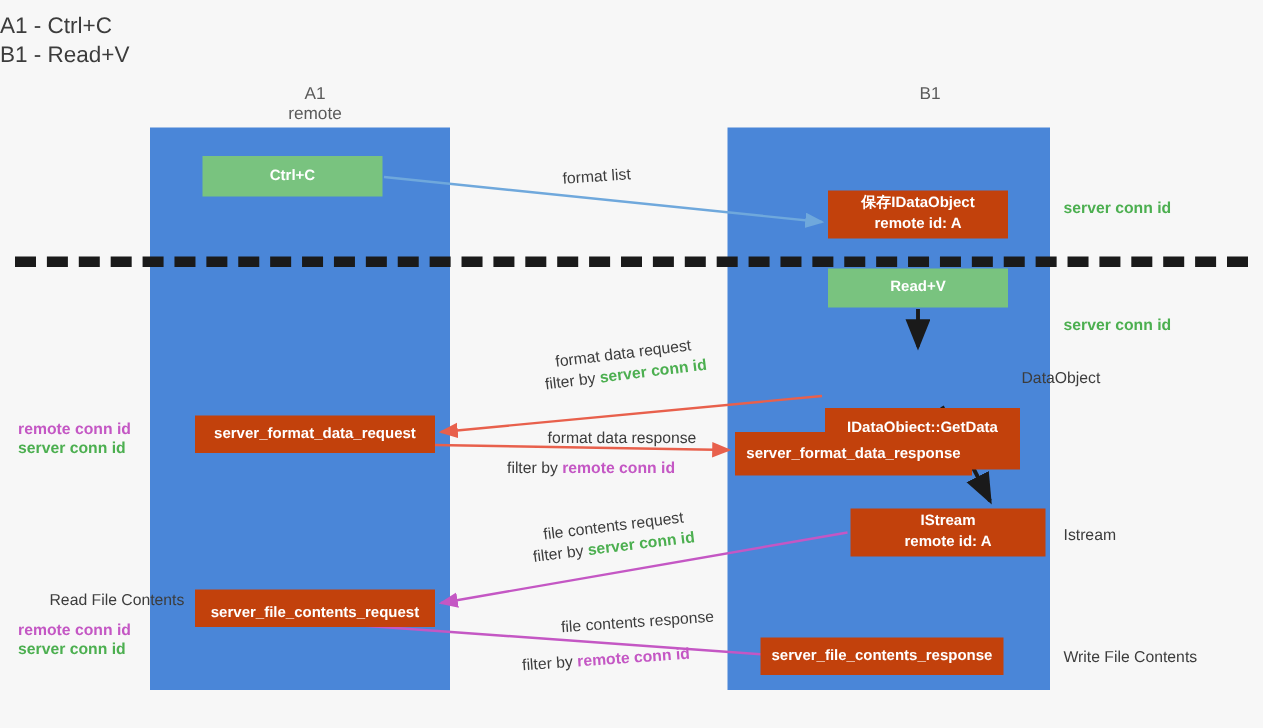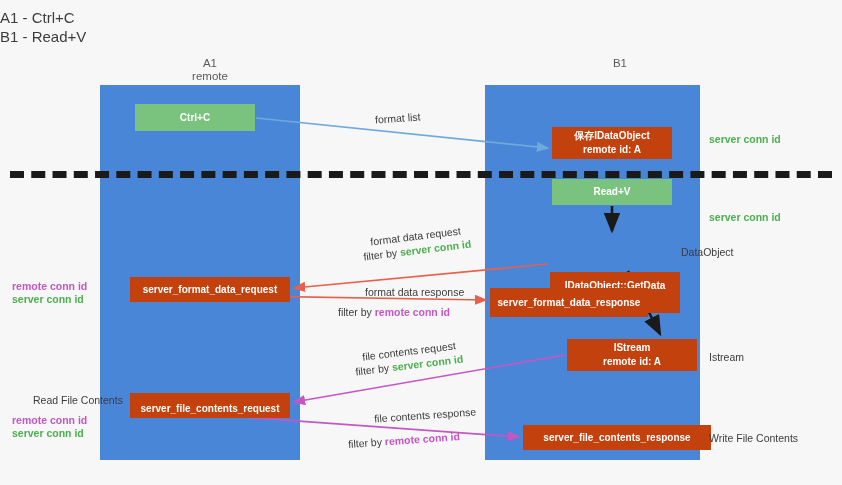--- a/index.html
+++ b/index.html
@@ -50,21 +50,21 @@
   .node.orange{background:#c2410c;}
 
   #n-ctrlc{left:135px;top:104px;width:120px;height:27px;}
   #n-save{left:552px;top:127px;width:120px;height:32px;}
   #n-ctrlv{left:552px;top:179px;width:120px;height:26px;}
   #n-getdata{left:550px;top:248px;width:130px;height:41px;margin-top:24px;}
   #n-fmtreq{left:130px;top:277px;width:160px;height:25px;}
   #n-fmtresp{left:490px;top:288px;width:158px;height:29px;}
   #n-istream{left:567px;top:339px;width:130px;height:32px;}
   #n-filereq{left:130px;top:393px;width:160px;height:25px;justify-content:flex-end;}
-  #n-fileresp{left:523px;top:425px;width:188px;height:25px;}
+  #n-fileresp{left:507px;top:425px;width:162px;height:25px;}
 
   
   .edge-label{font-size:10.5px;line-height:14px;color:#3c3c3c;white-space:nowrap;}
   .green-t{color:#4caf50;font-weight:bold;}
   .magenta-t{color:#c457c4;font-weight:bold;}
 
   #lbl-formatlist{left:375px;top:111px;transform:rotate(-4deg);}
 
   #lbl-fdr{left:370px;top:229px;transform:rotate(-7deg);}
   #lbl-fdr2{left:363px;top:243px;transform:rotate(-7deg);}

